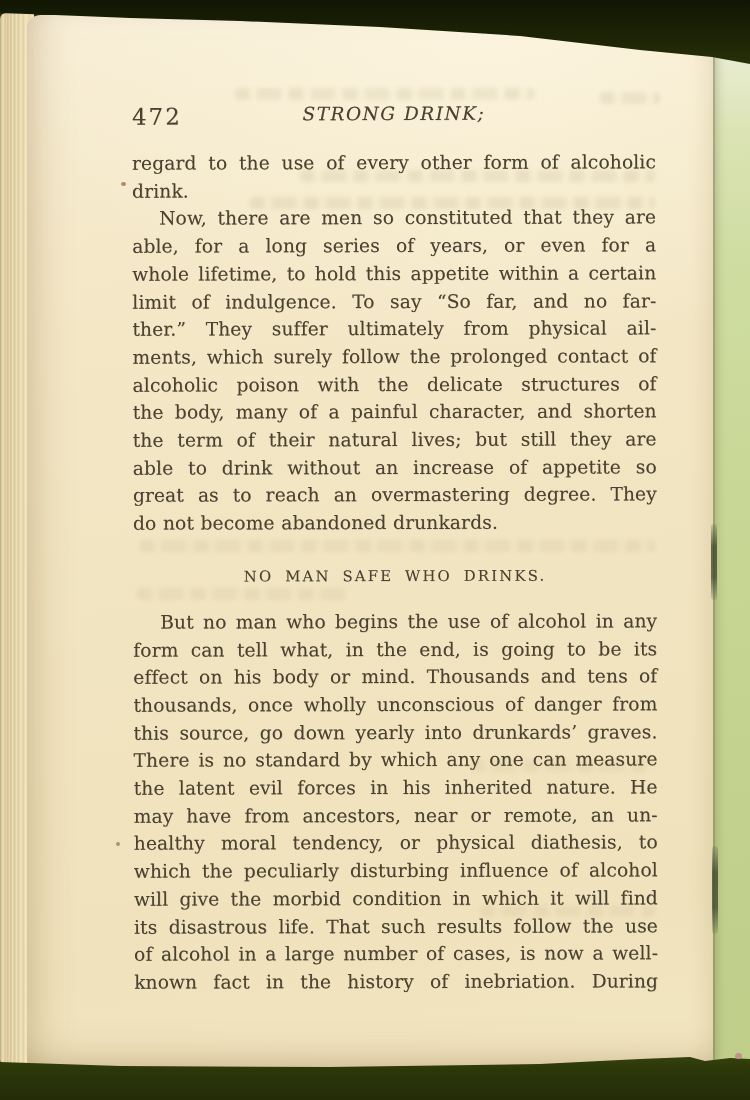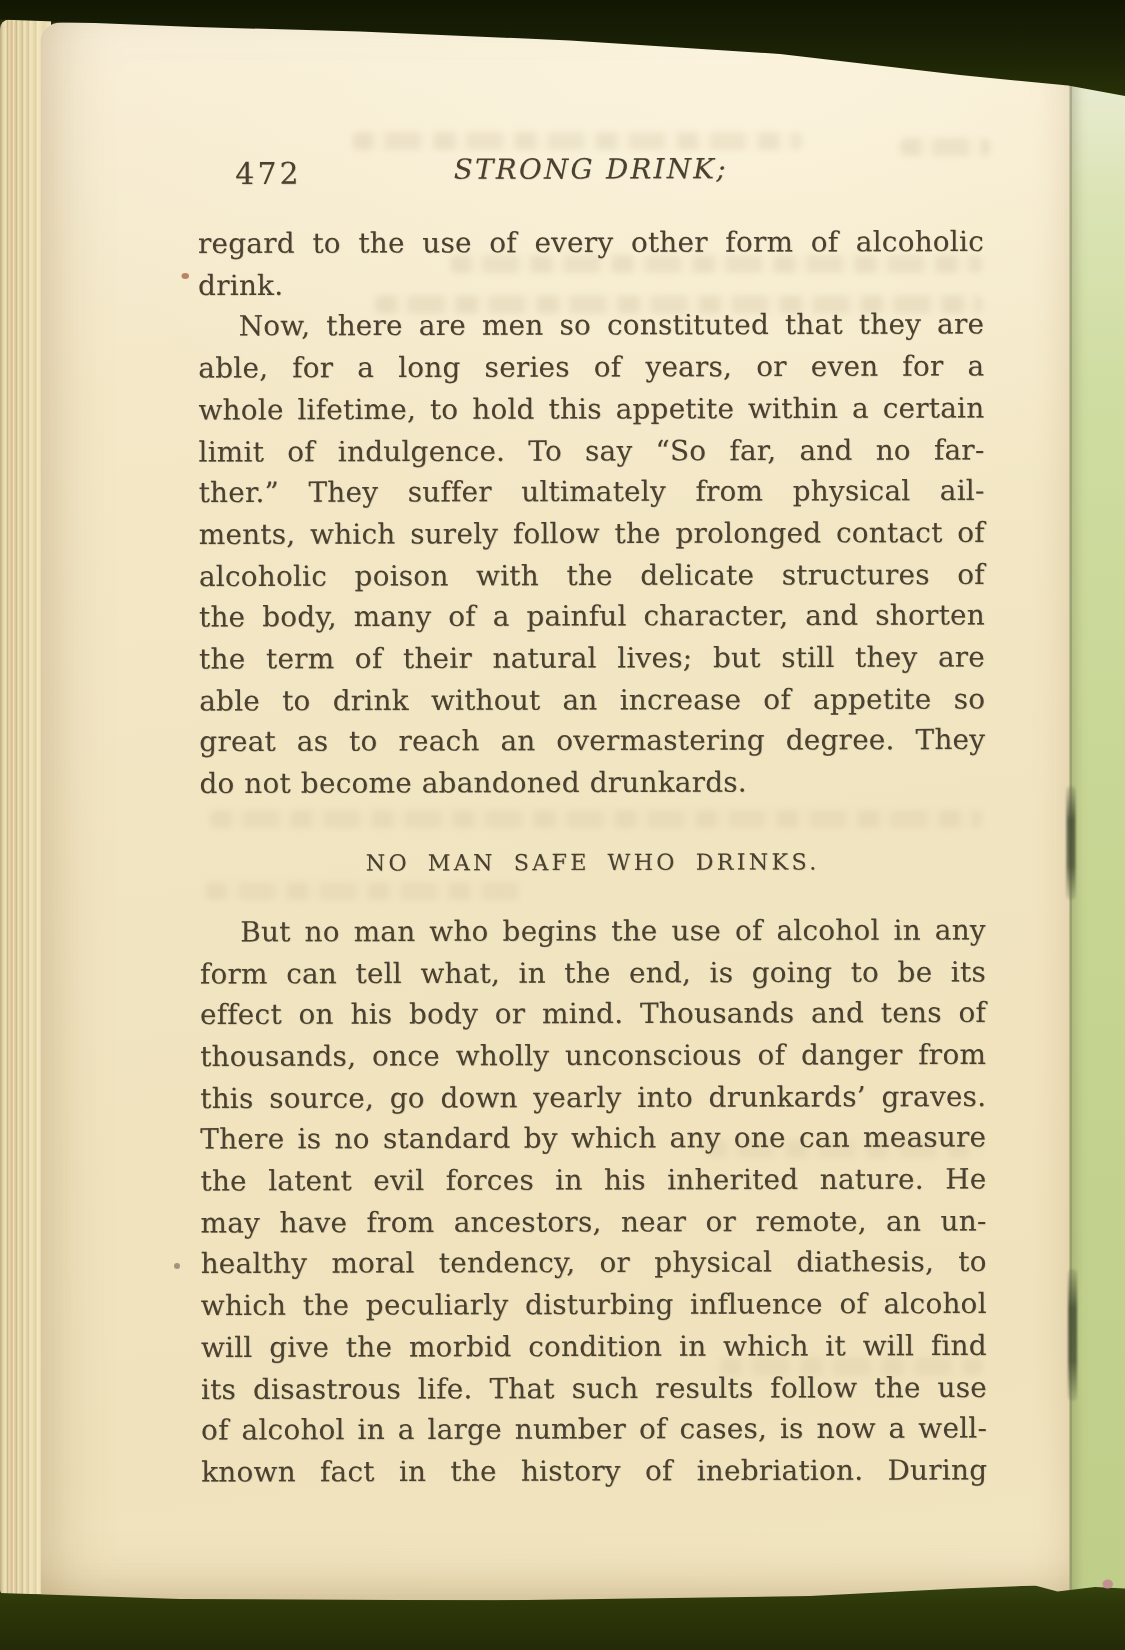--- a/index.html
+++ b/index.html
@@ -92,21 +92,21 @@
   .text-area {
     position: absolute; left: 133px; top: 101px; width: 524px;
     color: #4a4130;
     z-index: 4;
     transform: rotate(-0.15deg);
     text-shadow: 0.3px 0.3px 0.5px rgba(74,65,48,0.35);
   }
   .head-row { position: relative; height: 28px; }
   .page-number {
     position: absolute; left: 0; top: 2px;
-    font-size: 20px; letter-spacing: 2px; margin-left: 25px;
+    font-size: 23px; letter-spacing: 2px;
   }
   .running-head {
     text-align: center; font-style: italic;
     font-size: 18.5px; letter-spacing: 1.5px;
     padding-top: 2px;
   }
   .text-body { margin-top: 20px; }
   .para { margin: 0; }
   .line {
     font-size: 18.6px; line-height: 27.7px;

